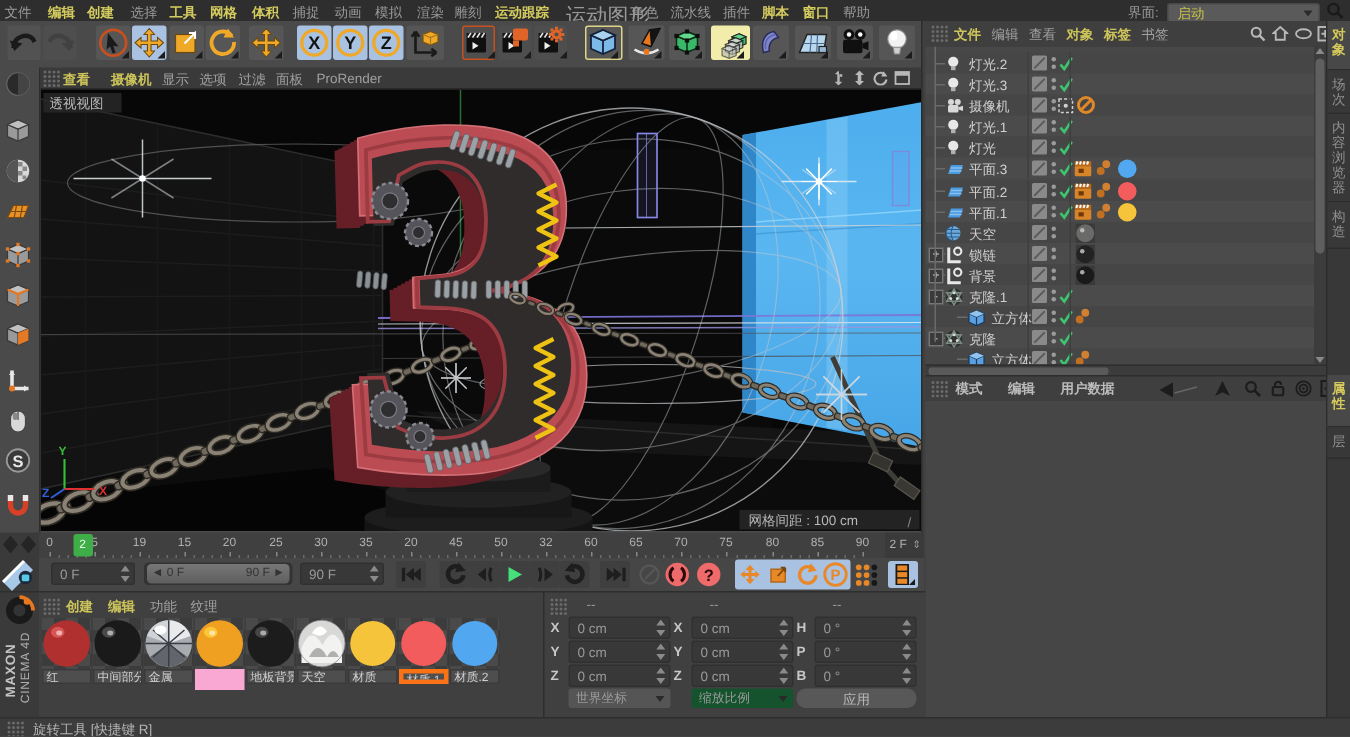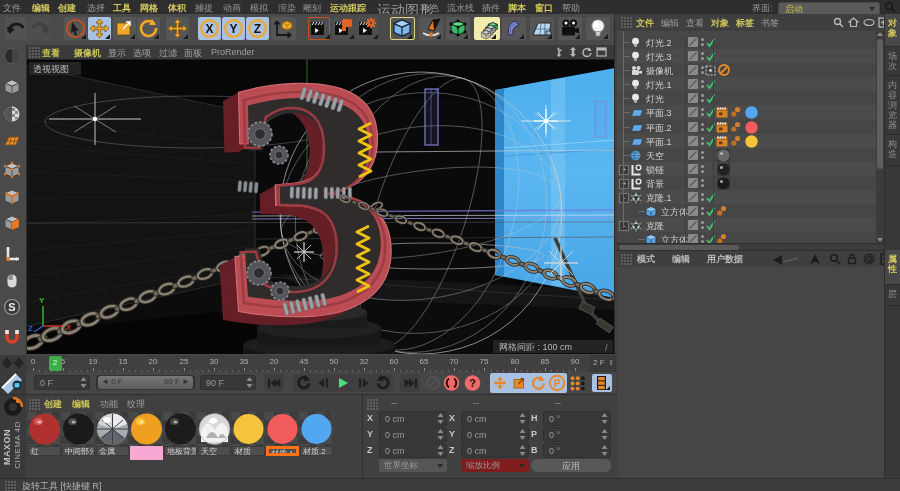--- a/index.html
+++ b/index.html
@@ -2060,21 +2060,21 @@
           <path d="M3.5 0 L6.5 4 L0.5 4 Z M3.5 11 L6.5 7 L0.5 7 Z" fill="#8a8a8a"></path>
         </svg>
       </div>
       <div style="position:absolute;left:86px;top:50px;font-size:9px;font-weight:bold;font-family:'Liberation Sans',sans-serif;color:#c8c8c8;">Z</div>
       <div style="position:absolute;left:98px;top:48px;width:68px;height:15px;background:#383838;border:1px solid #303030;border-radius:2px;box-sizing:border-box;">
         <div style="position:absolute;left:5px;top:2px;font-size:9px;font-family:'Liberation Sans',sans-serif;color:#9a9a9a;">0 cm</div>
         <svg width="7" height="11" viewBox="0 0 7 11" style="position:absolute;right:2px;top:1px;">
           <path d="M3.5 0 L6.5 4 L0.5 4 Z M3.5 11 L6.5 7 L0.5 7 Z" fill="#8a8a8a"></path>
         </svg>
       </div>
-      <div style="position:absolute;left:98px;top:64px;width:68px;height:13px;background:#7f1d1d;border-radius:2px;">
+      <div style="position:absolute;left:98px;top:64px;width:68px;height:13px;background:#14532d;border-radius:2px;">
         <div style="position:absolute;left:5px;top:0.5px;font-size:8.5px;font-family:'Liberation Sans',sans-serif;color:#9a9a9a;">缩放比例</div>
         <div style="position:absolute;right:4px;top:5px;width:0;height:0;border-left:3.5px solid transparent;border-right:3.5px solid transparent;border-top:4px solid #2a2a2a;"></div>
       </div>
       <div style="position:absolute;left:192px;top:3px;font-size:9px;font-family:'Liberation Sans',sans-serif;color:#9a9a9a;">--</div>
       <div style="position:absolute;left:168px;top:18px;font-size:9px;font-weight:bold;font-family:'Liberation Sans',sans-serif;color:#c8c8c8;">H</div>
       <div style="position:absolute;left:180px;top:16px;width:68px;height:15px;background:#383838;border:1px solid #303030;border-radius:2px;box-sizing:border-box;">
         <div style="position:absolute;left:5px;top:2px;font-size:9px;font-family:'Liberation Sans',sans-serif;color:#9a9a9a;">0 °</div>
         <svg width="7" height="11" viewBox="0 0 7 11" style="position:absolute;right:2px;top:1px;">
           <path d="M3.5 0 L6.5 4 L0.5 4 Z M3.5 11 L6.5 7 L0.5 7 Z" fill="#8a8a8a"></path>
         </svg>

